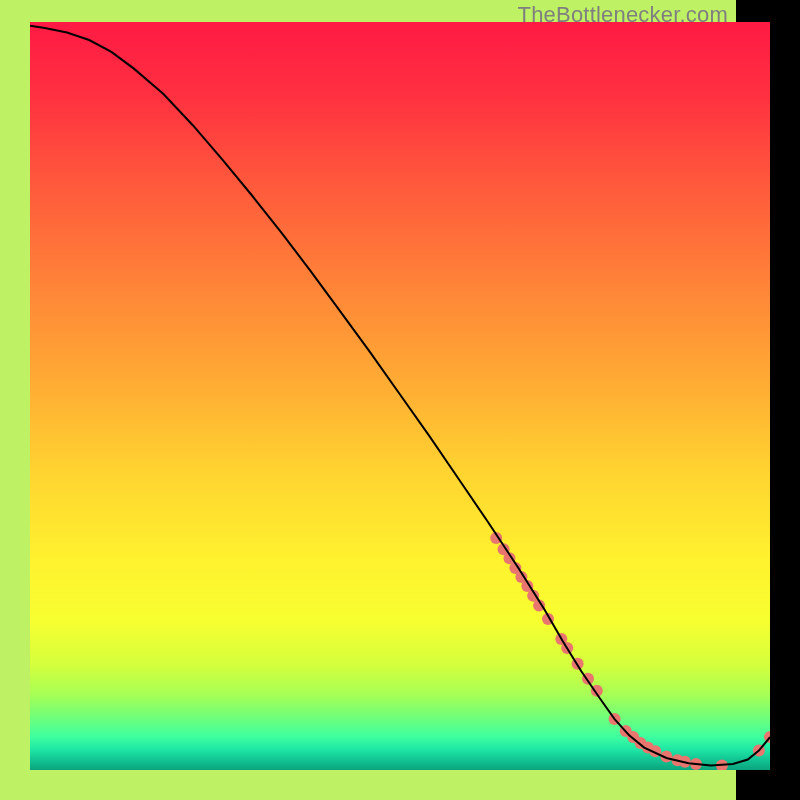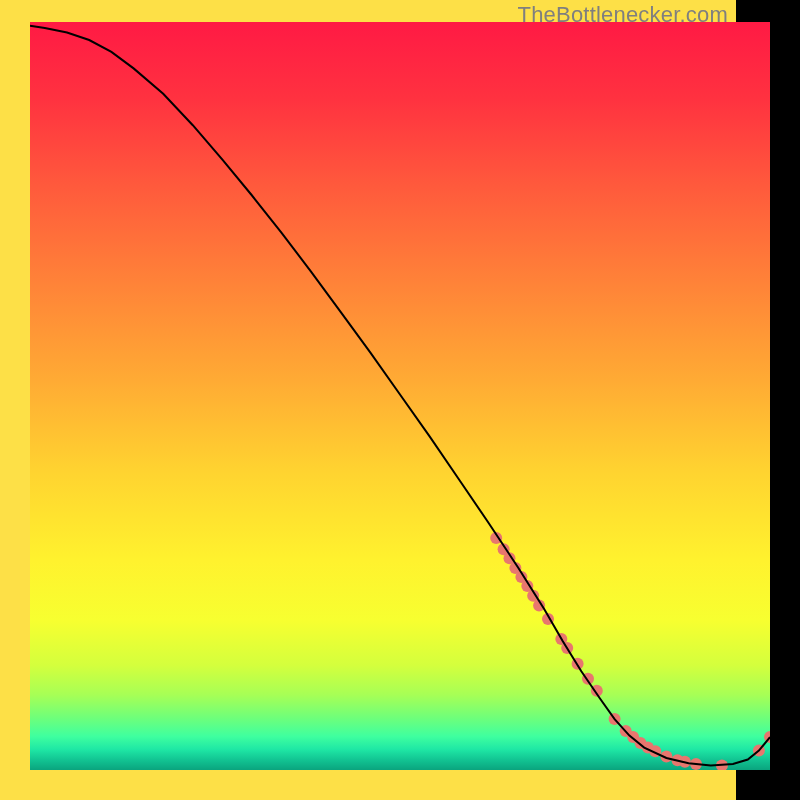--- a/index.html
+++ b/index.html
@@ -8,21 +8,21 @@
     width: 800px;
     height: 800px;
     background: #000;
     overflow: hidden;
     font-family: Arial, Helvetica, sans-serif;
   }
   .outer {
     position: relative;
     width: 736px;
     height: 800px;
-    background: #fde047;
+    background: #bef264;
   }
   .watermark {
     position: absolute;
     top: 2px;
     right: 8px;
     color: #7f7f7f;
     font-size: 22px;
     font-weight: 500;
     letter-spacing: 0.2px;
     z-index: 30;

